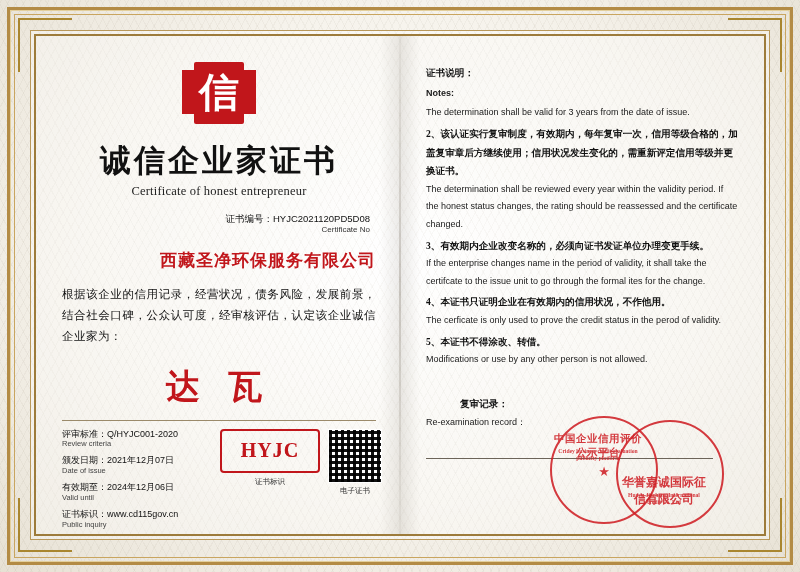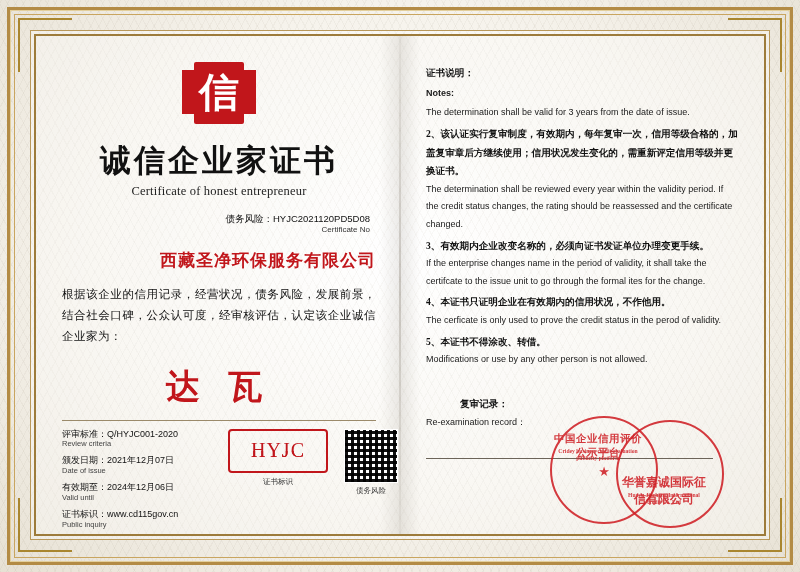--- a/index.html
+++ b/index.html
@@ -106,30 +106,30 @@
     color:#111;text-align:justify;letter-spacing:.5px;
   }
   .honoree{
     text-align:center;font-family:"Liberation Serif", serif;font-weight:bold;
     color:#c1161b;font-size:34px;letter-spacing:10px;margin:16px 0 6px;
   }
   .rule{
     height:1px;background:#9b8a6a;margin:10px 0 8px;
   }
   
-  .bottom-area{display:flex;align-items:flex-start;gap:16px;margin-top:4px;}
+  .bottom-area{display:flex;align-items:flex-start;gap:8px;margin-top:4px;}
   .meta{flex:0 0 150px;}
   .meta-row{margin-bottom:7px;}
   .meta-row .cn{font-size:9px;color:#111;line-height:1.2;}
   .meta-row .en{font-size:7.5px;color:#444;line-height:1.2;}
   .hyjc-wrap{flex:1;display:flex;flex-direction:column;align-items:center;}
   .hyjc{
     width:96px;height:40px;border:2px solid #c1161b;border-radius:4px;
     display:flex;align-items:center;justify-content:center;
-    color:#c1161b;font-family:"Liberation Serif", serif;font-weight:normal;
+    color:#c1161b;font-family:"Liberation Serif", serif;font-weight:bold;
     font-size:20px;letter-spacing:1px;
     background:linear-gradient(to bottom,#fff 0 50%,#c1161b 50% 100%);
     -webkit-background-clip:text;
   }
   .hyjc span{display:block;}
   .qr{
     width:52px;height:52px;
     background:
       repeating-linear-gradient(0deg,#111 0 3px,#fff 3px 6px),
       repeating-linear-gradient(90deg,#111 0 3px,#fff 3px 6px);
@@ -201,21 +201,21 @@
       <div class="wing-l"></div>
       <div class="wing-r"></div>
       <div class="box"></div>
       <div class="glyph">信</div>
     </div>
 
     <div class="title-cn">诚信企业家证书</div>
     <div class="title-en">Certificate of honest entrepreneur</div>
 
     <div class="cert-no">
-      <div>债务风险：HYJC2021120PD5D08</div>
+      <div>证书编号：HYJC2021120PD5D08</div>
       <div class="en">Certificate No</div>
     </div>
 
     <div class="company">西藏圣净环保服务有限公司</div>
 
     <div class="body-text">根据该企业的信用记录，经营状况，债务风险，发展前景，结合社会口碑，公众认可度，经审核评估，认定该企业诚信企业家为：</div>
 
     <div class="honoree">达 瓦</div>
 
     <div class="rule"></div>
@@ -242,35 +242,35 @@
 
       <div class="hyjc-wrap">
         <div class="hyjc">
           <span>HYJC</span>
         </div>
         <div class="stamp-cap">证书标识</div>
       </div>
 
       <div class="qr-col">
         <div class="qr"></div>
-        <div class="cap">债务风险</div>
+        <div class="cap">电子证书</div>
       </div>
     </div>
   </div>
 
   <div id="right-panel">
     <div class="hd cn">证书说明：</div>
     <div class="hd en">Notes:</div>
 
     <div class="blk">
       <div class="en">The determination shall be valid for 3 years from the date of issue.</div>
     </div>
     <div class="blk">
       <div class="cn">2、该认证实行复审制度，有效期内，每年复审一次，信用等级合格的，加盖复审章后方继续使用；信用状况发生变化的，需重新评定信用等级并更换证书。</div>
-      <div class="en">The determination shall be reviewed every year within the validity period. If the credit status changes, the rating should be reassessed and the certificate changed.</div>
+      <div class="en">The determination shall be reviewed every year within the validity period. If the honest status changes, the rating should be reassessed and the certificate changed.</div>
     </div>
     <div class="blk">
       <div class="cn">3、有效期内企业改变名称的，必须向证书发证单位办理变更手续。</div>
       <div class="en">If the enterprise changes name in the period of validity, it shall take the certifcate to the issue unit to go through the formal ites for the change.</div>
     </div>
     <div class="blk">
       <div class="cn">4、本证书只证明企业在有效期内的信用状况，不作他用。</div>
       <div class="en">The cerficate is only used to prove the credit status in the perod of validity.</div>
     </div>
     <div class="blk">

